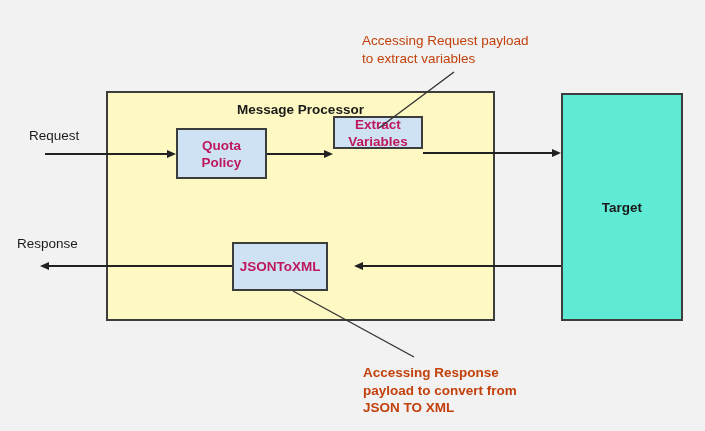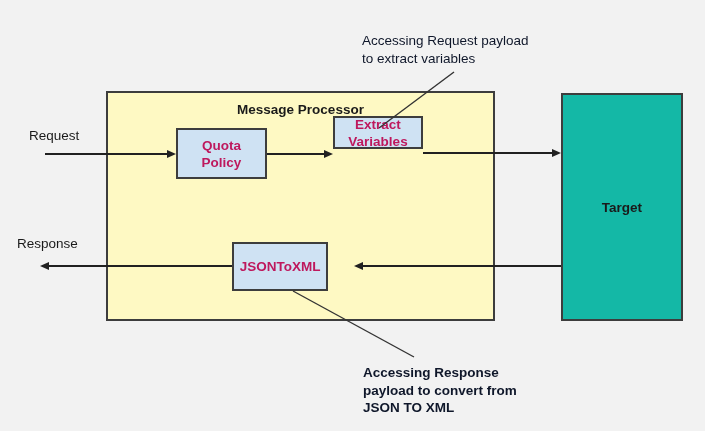--- a/index.html
+++ b/index.html
@@ -44,41 +44,41 @@
     line-height: 17px;
     color: #be185d;
     white-space: pre-line;
   }
   .node-quota    { left: 176px; top: 128px; width: 91px;  height: 51px; }
   .node-extract  { left: 333px; top: 116px; width: 90px;  height: 33px; }
   .node-json     { left: 232px; top: 242px; width: 96px; height: 49px; }
   .target-box {
     left: 561px; top: 93px;
     width: 122px; height: 228px;
-    background: #14b8a6;
+    background: #5eead4;
     display: flex;
     align-items: center;
     justify-content: center;
     font-weight: bold;
     font-size: 13.5px;
     color: #1a1a1a;
   }
   .flow-label {
     position: absolute;
     font-weight: normal;
     font-size: 13.5px;
     color: #1a1a1a;
   }
   .label-request  { left: 29px; top: 128px; }
   .label-response { left: 17px; top: 236px; }
   .annotation {
     position: absolute;
     font-size: 13.5px;
     line-height: 17.5px;
-    color: #0f172a;
+    color: #c2410c;
     white-space: pre-line;
   }
   .annotation-top    { left: 362px; top: 32px; }
   .annotation-bottom { left: 363px; top: 364px; font-weight: bold; }
   .hline {
     position: absolute;
     height: 1.5px;
     background: #212121;
   }
   .arrowhead {

